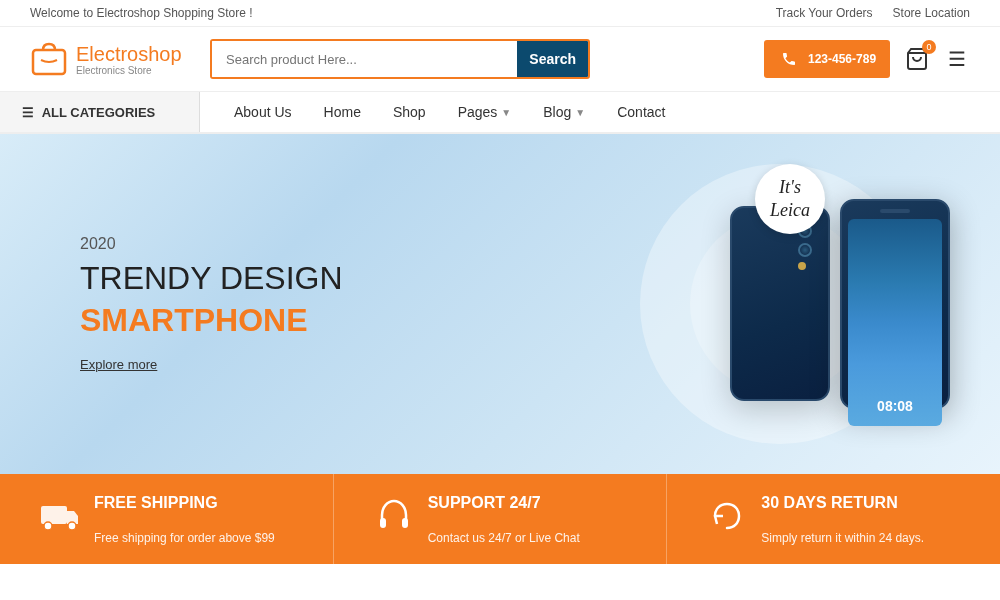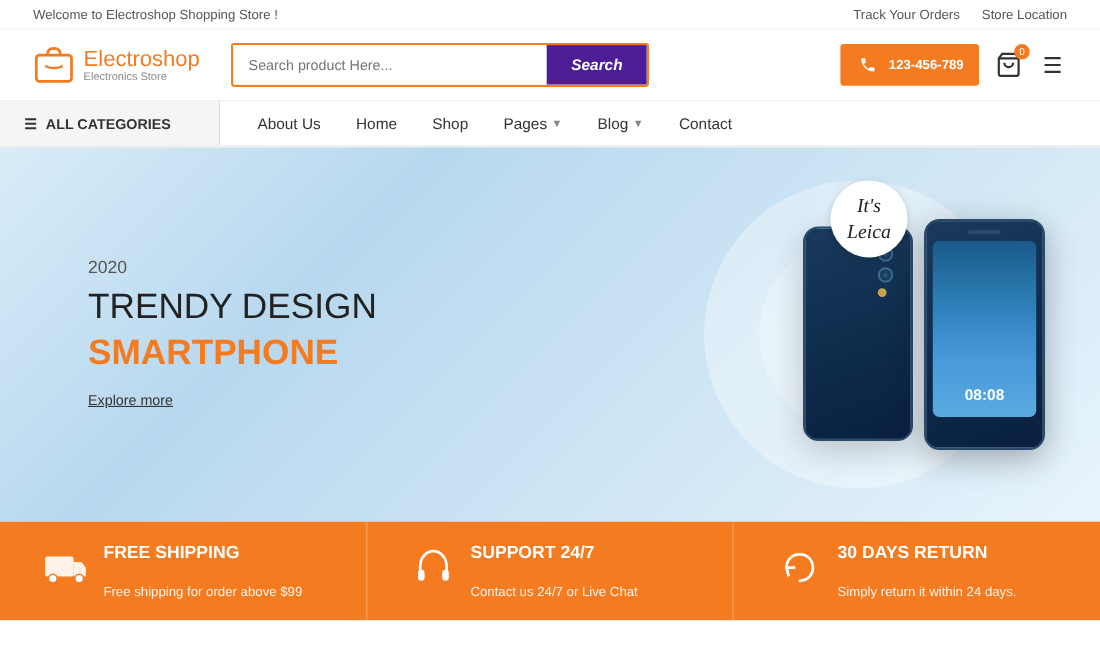--- a/index.html
+++ b/index.html
@@ -46,29 +46,28 @@
     }
     .search-bar input {
       flex: 1;
       border: none;
       outline: none;
       padding: 0 14px;
       font-size: 13px;
       color: #888;
     }
     .search-bar button {
-      background: #4c1d95;
+      background: #0c4a6e;
       color: #fff;
       border: none;
-      padding: 0 22px;
+      padding: 0 12px;
       font-size: 14px;
       font-weight: bold;
       cursor: pointer;
       white-space: nowrap;
-      font-style: italic;
     }
 
     .header-actions {
       display: flex;
       align-items: center;
       gap: 12px;
       margin-left: auto;
     }
     .phone-btn {
       display: flex;
@@ -254,21 +253,21 @@
       top: 8px;
       left: 50%;
       transform: translateX(-50%);
       width: 30px;
       height: 4px;
       background: #2a4a6c;
       border-radius: 2px;
     }
     .phone-front-screen {
       margin: 18px 6px 6px;
-      height: 160px;
+      height: 207px;
       background: linear-gradient(180deg, #1a5a8a 0%, #2a7ab0 30%, #3a8acc 50%, #4a9adc 70%, #5aaae0 100%);
       border-radius: 6px;
       overflow: hidden;
       position: relative;
     }
     .phone-time {
       position: absolute;
       bottom: 12px;
       left: 50%;
       transform: translateX(-50%);

